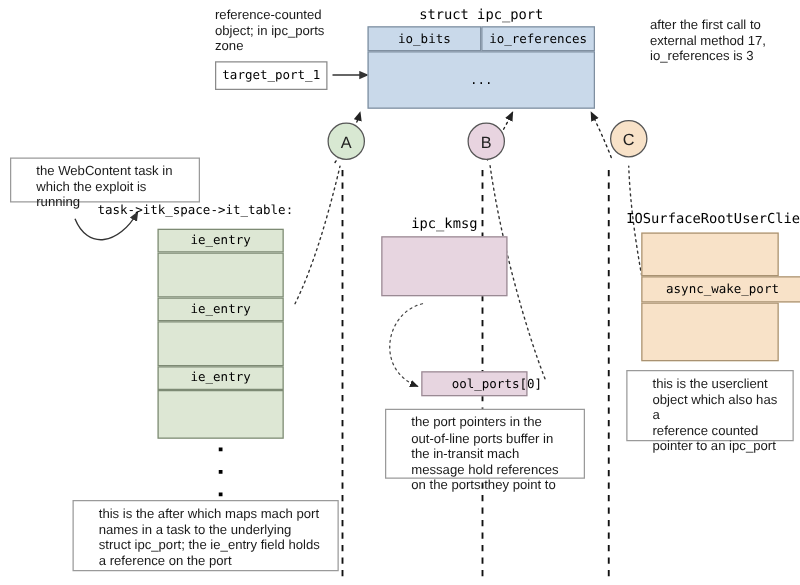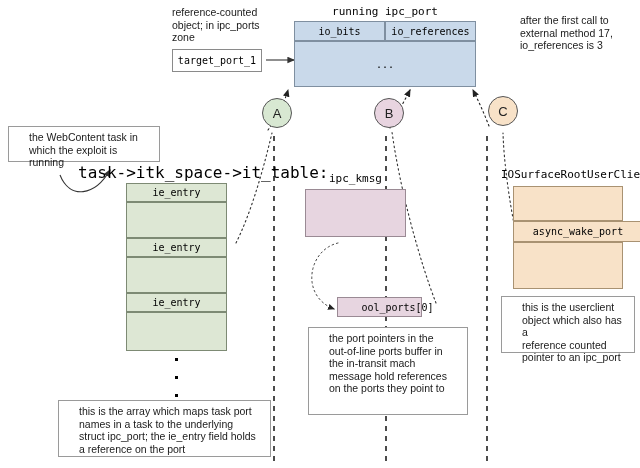--- a/index.html
+++ b/index.html
@@ -42,21 +42,21 @@
     font-family: "Liberation Sans", sans-serif;
     font-size: 10.5px;
     line-height: 12.6px;
     color: #1a1a1a;
     white-space: pre-line;
   }
   
   .mono {
     position: absolute;
     font-family: "DejaVu Sans Mono", "Liberation Mono", monospace;
-    font-size: 16px;
+    font-size: 10px;
     color: #000000;
     white-space: nowrap;
   }
   .struct-title {
     position: absolute;
     font-family: "DejaVu Sans Mono", "Liberation Mono", monospace;
     font-size: 11px;
     color: #000000;
     white-space: nowrap;
     text-align: center;
@@ -147,21 +147,21 @@
     <line x1="386" y1="136" x2="386" y2="462" stroke="#111111" stroke-width="1.5" stroke-dasharray="5,5"></line>
     <line x1="487" y1="136" x2="487" y2="462" stroke="#111111" stroke-width="1.5" stroke-dasharray="5,5"></line>
   </svg>
 
   <div class="plain" style="left:172px; top:6px; width:125px;">reference-counted
 object; in ipc_ports
 zone</div>
 
   <div class="cell cell-white" style="left:172px; top:49px; width:90px; height:23px;">target_port_1</div>
 
-  <div class="struct-title" style="left:294px; top:5px; width:182px;">running ipc_port</div>
+  <div class="struct-title" style="left:294px; top:5px; width:182px;">struct ipc_port</div>
 
   <div class="cell cell-blue" style="left:294px; top:21px; width:91px; height:20px;">io_bits</div>
   <div class="cell cell-blue" style="left:385px; top:21px; width:91px; height:20px;">io_references</div>
   <div class="cell cell-blue" style="left:294px; top:41px; width:182px; height:46px;">...</div>
 
   <div class="plain" style="left:520px; top:14px; width:134px;">after the first call to
 external method 17,
 io_references is 3</div>
 
   <div class="circle circ-a" style="left:262px; top:98px;">A</div>
@@ -179,31 +179,31 @@
   <div class="cell cell-green" style="left:126px; top:238px; width:101px; height:19px;">ie_entry</div>
   <div class="cell cell-green" style="left:126px; top:257px; width:101px; height:36px;"></div>
 
   <div class="cell cell-green" style="left:126px; top:293px; width:101px; height:19px;">ie_entry</div>
   <div class="cell cell-green" style="left:126px; top:312px; width:101px; height:39px;"></div>
 
   <div class="dot" style="left:175px; top:358px;"></div>
   <div class="dot" style="left:175px; top:376px;"></div>
   <div class="dot" style="left:175px; top:394px;"></div>
 
-  <div class="note" style="left:58px; top:400px; width:213px; height:57px;">this is the array which maps task port
+  <div class="note" style="left:58px; top:400px; width:213px; height:57px;">this is the after which maps mach port
 names in a task to the underlying
 struct ipc_port; the ie_entry field holds
 a reference on the port</div>
 
   <div class="struct-title" style="left:305px; top:172px; width:101px;">ipc_kmsg</div>
   <div class="cell cell-pink" style="left:305px; top:189px; width:101px; height:48px;"></div>
 
   <div class="cell cell-pink" style="left:337px; top:297px; width:85px; height:20px;padding-left:36px;">ool_ports[0]</div>
 
-  <div class="note" style="left:308px; top:327px; width:160px; height:88px;">the port pointers in the
+  <div class="note" style="left:308px; top:327px; width:160px; height:56px;">the port pointers in the
 out-of-line ports buffer in
 the in-transit mach
 message hold references
 on the ports they point to</div>
 
   <div class="struct-title" style="left:501px; top:168px; width:136px; text-align:left;">IOSurfaceRootUserClient</div>
   <div class="cell cell-orange" style="left:513px; top:186px; width:110px; height:35px;"></div>
   <div class="cell cell-orange" style="left:513px; top:221px; width:130px; height:21px;">async_wake_port</div>
   <div class="cell cell-orange" style="left:513px; top:242px; width:110px; height:47px;"></div>
 

